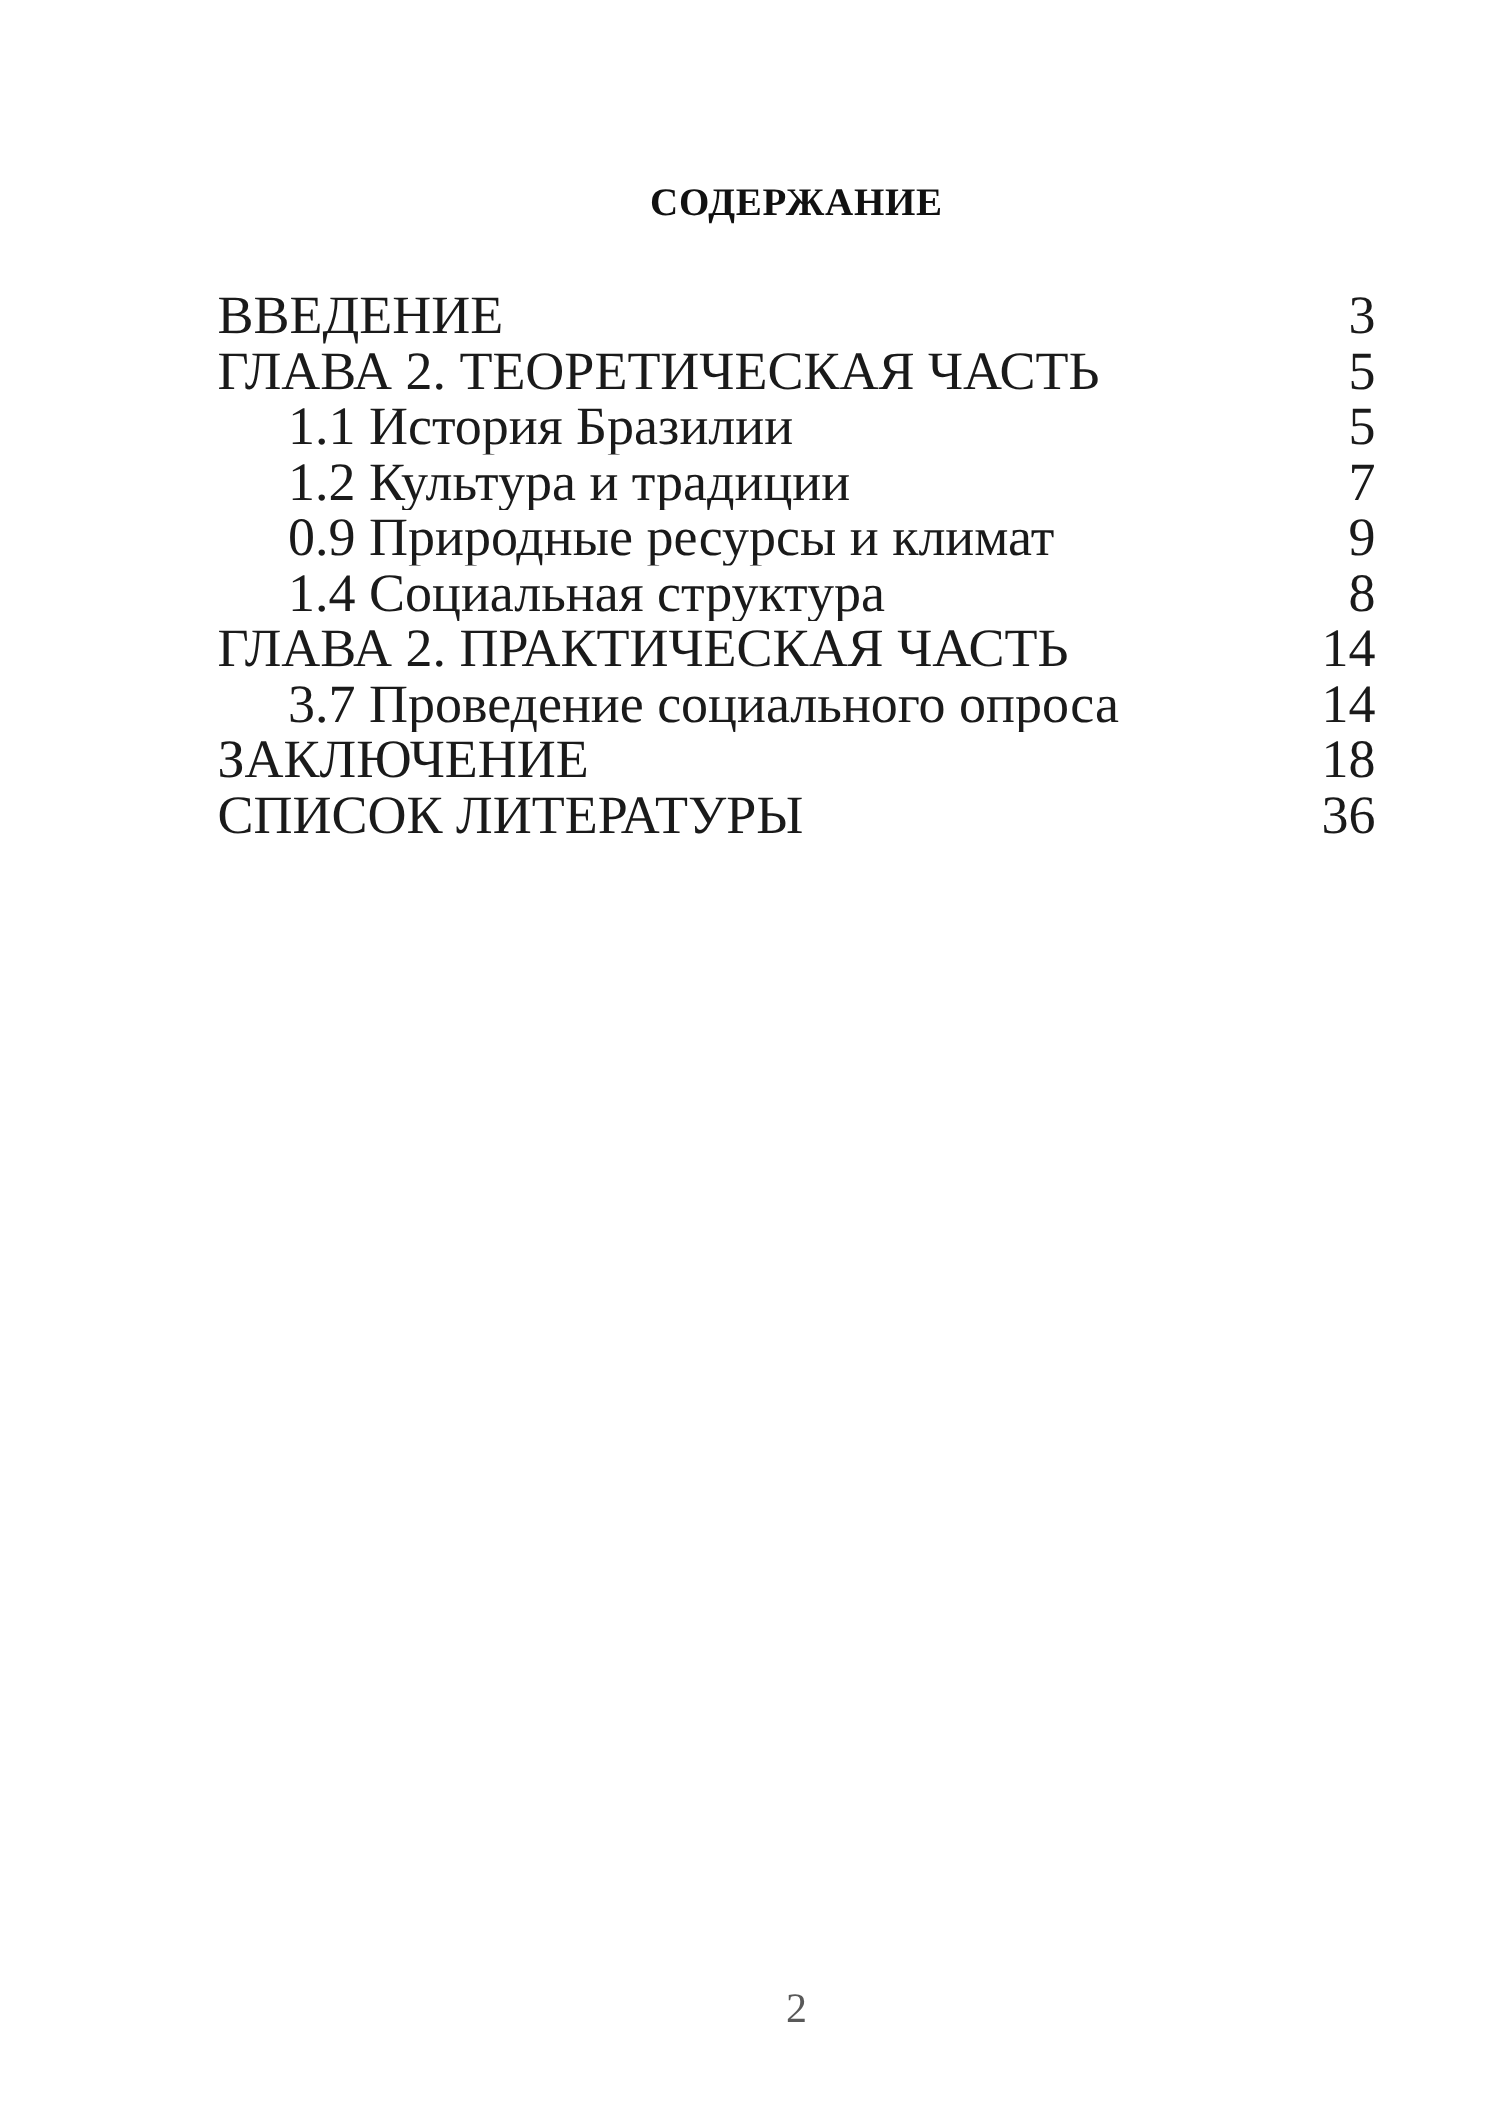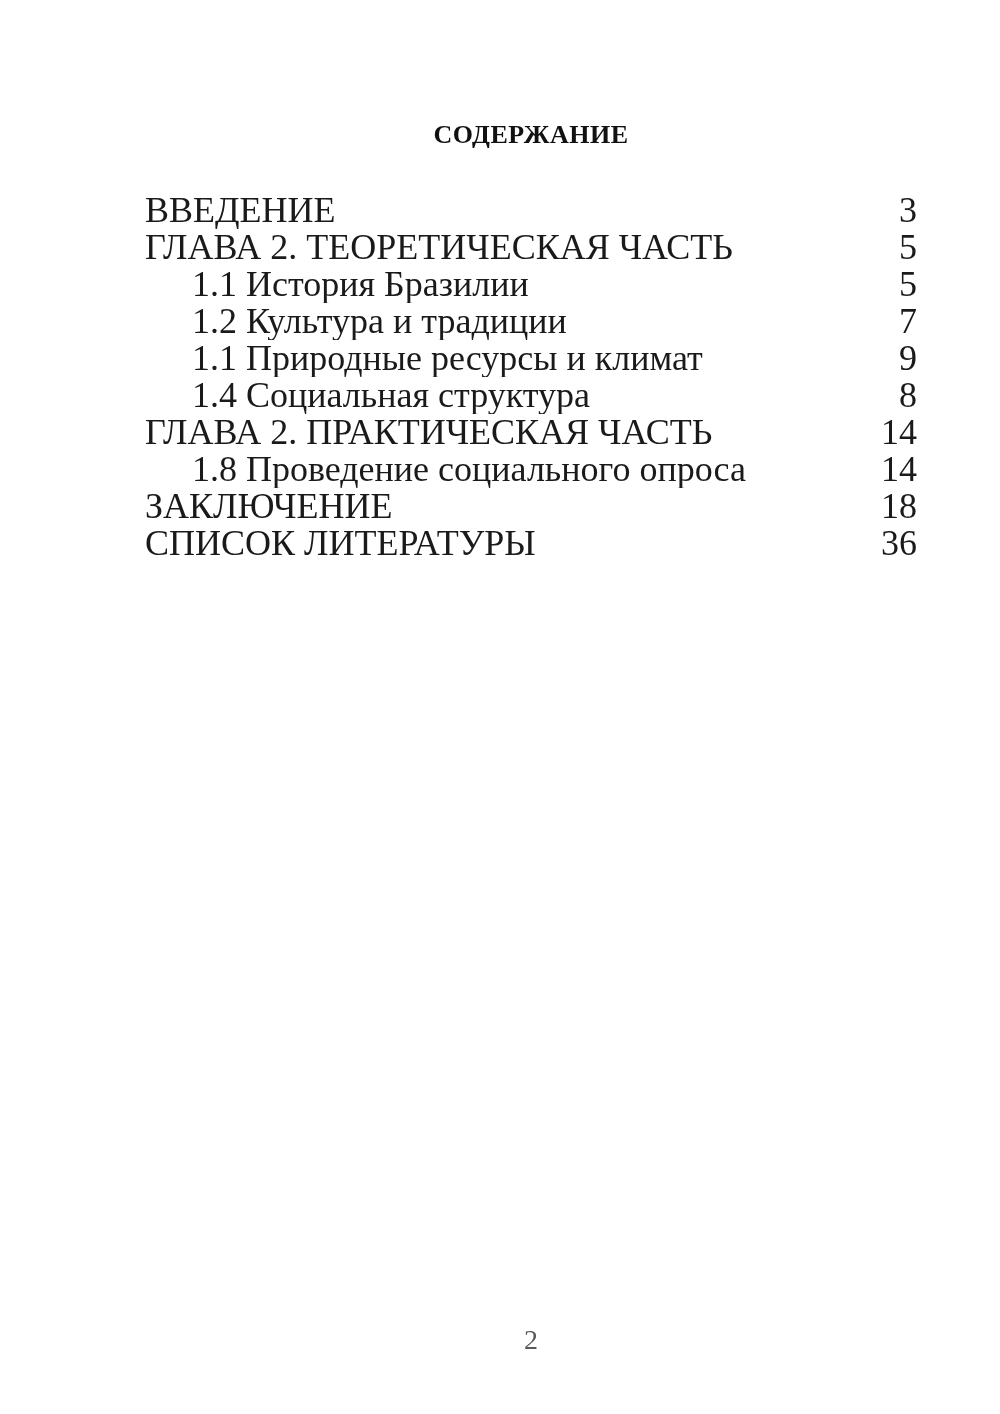--- a/index.html
+++ b/index.html
@@ -93,36 +93,36 @@
         <span class="toc-label">1.1 История Бразилии</span>
         <span class="toc-page">5</span>
       </div>
 
       <div class="toc-row sub">
         <span class="toc-label">1.2 Культура и традиции</span>
         <span class="toc-page">7</span>
       </div>
 
       <div class="toc-row sub">
-        <span class="toc-label">1.1 Природные ресурсы и климат</span>
+        <span class="toc-label">0.9 Природные ресурсы и климат</span>
         <span class="toc-page">9</span>
       </div>
 
       <div class="toc-row sub">
         <span class="toc-label">1.4 Социальная структура</span>
         <span class="toc-page">8</span>
       </div>
 
       <div class="toc-row">
         <span class="toc-label">ГЛАВА 2. ПРАКТИЧЕСКАЯ ЧАСТЬ</span>
         <span class="toc-page">14</span>
       </div>
 
       <div class="toc-row sub">
-        <span class="toc-label">1.8 Проведение социального опроса</span>
+        <span class="toc-label">3.7 Проведение социального опроса</span>
         <span class="toc-page">14</span>
       </div>
 
 
       <div class="toc-row">
         <span class="toc-label">ЗАКЛЮЧЕНИЕ</span>
         <span class="toc-page">18</span>
       </div>
 
       <div class="toc-row">

